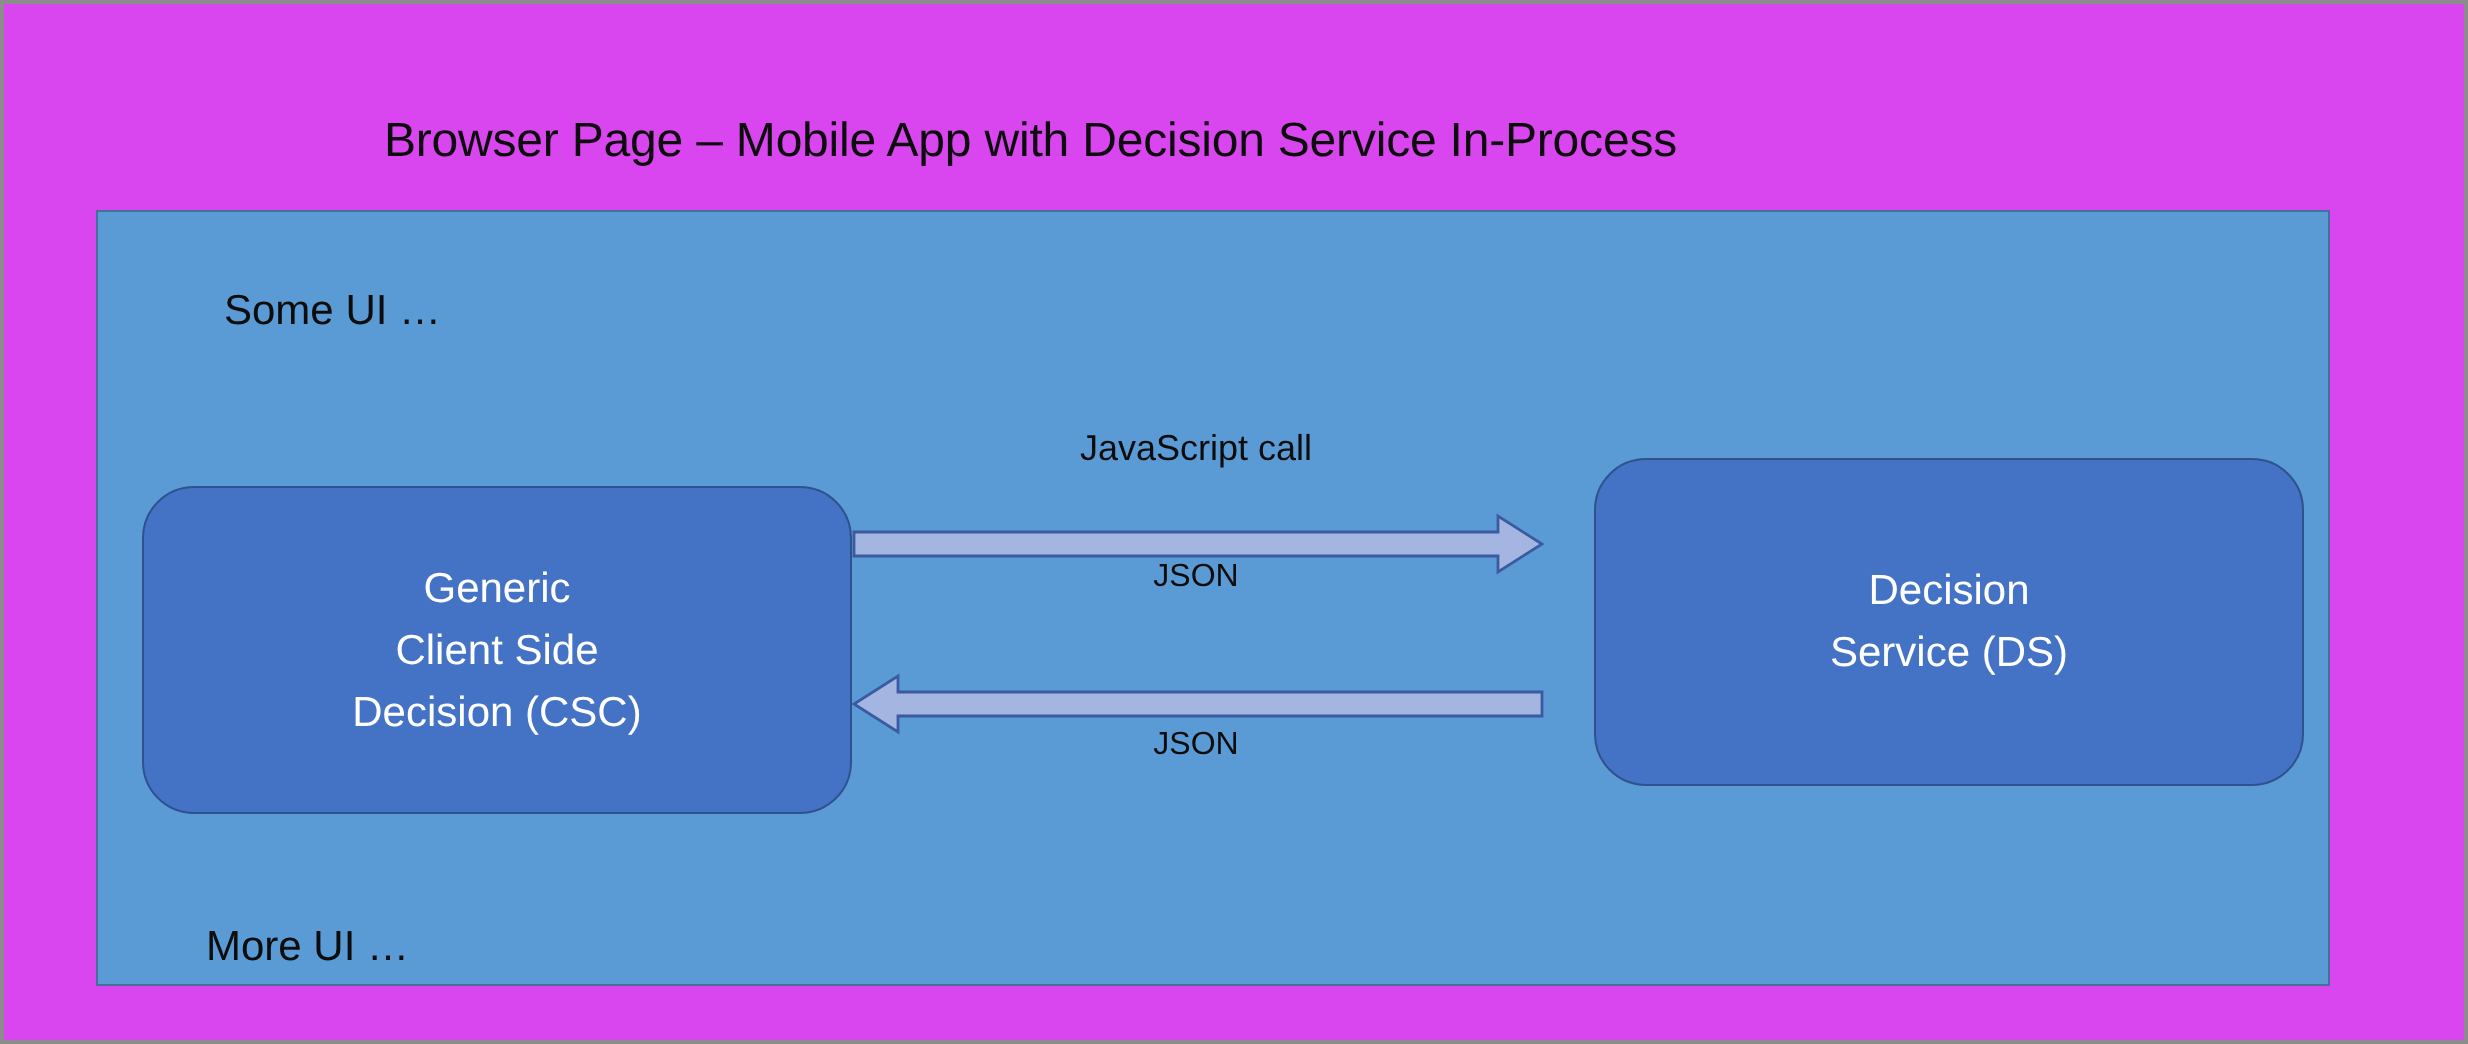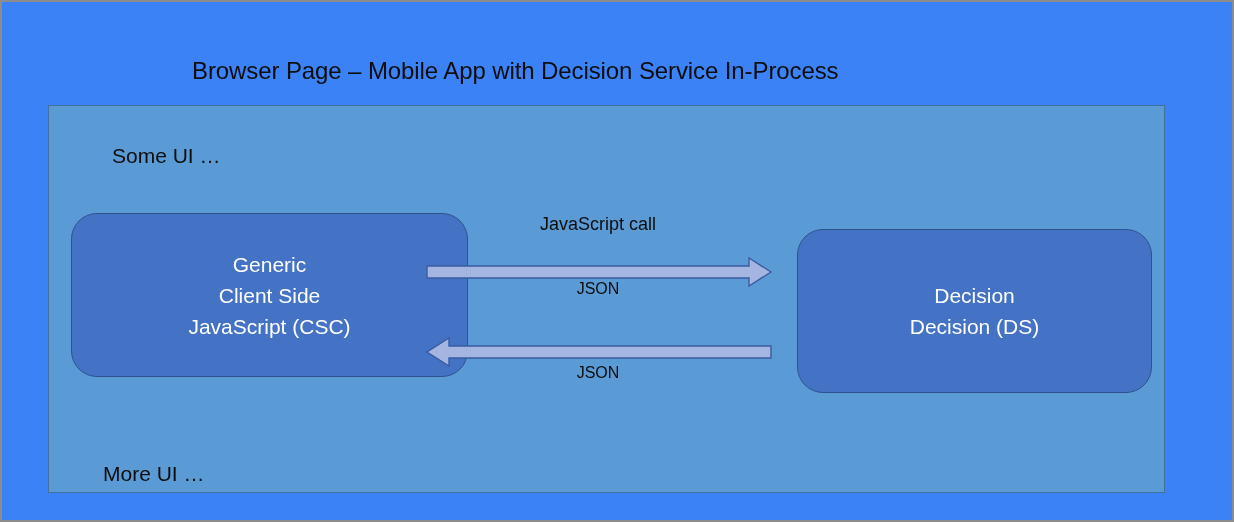--- a/index.html
+++ b/index.html
@@ -11,21 +11,21 @@
     height: 522px;
     background: #ffffff;
     font-family: "Liberation Sans", sans-serif;
     overflow: hidden;
   }
 
   #slide {
     position: relative;
     width: 1234px;
     height: 522px;
-    background: #3b82f6;
+    background: #d946ef;
     box-sizing: border-box;
     border: 2px solid #8c8c8c;
   }
 
   
   #slide-title {
     position: absolute;
     left: 190px;
     top: 51px;
     width: 710px;
@@ -71,22 +71,22 @@
     justify-content: center;
     color: #ffffff;
     font-size: 21px;
     line-height: 31px;
     text-align: center;
   }
   .component-box .line { display: block; white-space: nowrap; }
 
   #csc-box {
     left: 22px;
-    top: 107px;
-    width: 397px;
+    top: 137px;
+    width: 355px;
     height: 164px;
   }
   #ds-box {
     left: 720px;
     top: 123px;
     width: 355px;
     height: 164px;
     margin-left: 28px;
   }
 
@@ -131,26 +131,26 @@
 
   <div id="slide-title">Browser Page – Mobile App with Decision Service In-Process</div>
 
   <div id="browser-panel">
 
     <div class="ui-note" id="ui-note-top">Some UI …</div>
 
     <div class="component-box" id="csc-box">
       <span class="line">Generic</span>
       <span class="line">Client Side</span>
-      <span class="line">JavaScript (CSC)</span>
+      <span class="line">Decision (CSC)</span>
     </div>
 
     <div class="component-box" id="ds-box">
       <span class="line">Decision</span>
-      <span class="line">Decision (DS)</span>
+      <span class="line">Service (DS)</span>
     </div>
 
     <svg class="arrow-svg" id="arrow-request-svg" width="344" height="28" viewBox="0 0 344 28">
       <polygon points="0,8 322,8 322,0 344,14 322,28 322,20 0,20" fill="#A5B5E2" stroke="#3A5BA0" stroke-width="1.4" stroke-linejoin="miter"></polygon>
     </svg>
 
     <svg class="arrow-svg" id="arrow-response-svg" width="344" height="28" viewBox="0 0 344 28">
       <polygon points="344,8 22,8 22,0 0,14 22,28 22,20 344,20" fill="#A5B5E2" stroke="#3A5BA0" stroke-width="1.4" stroke-linejoin="miter"></polygon>
     </svg>
 

